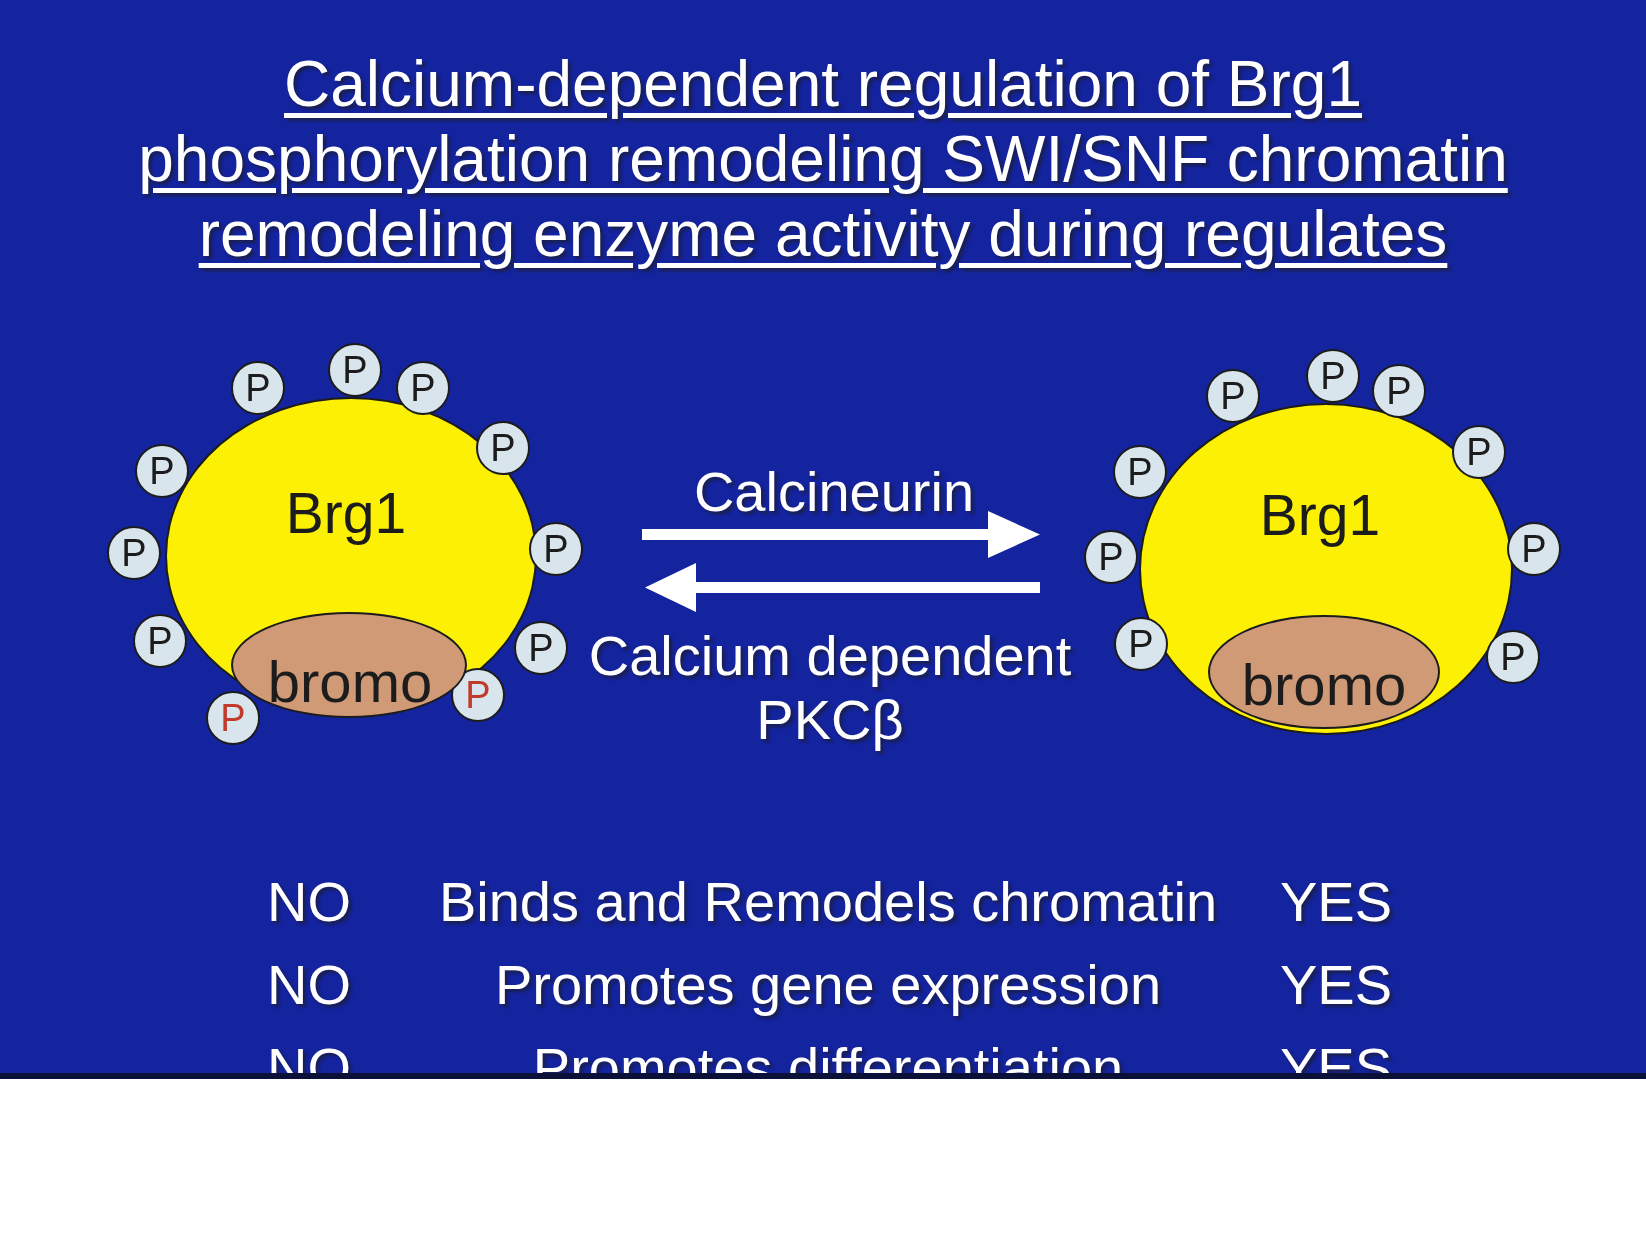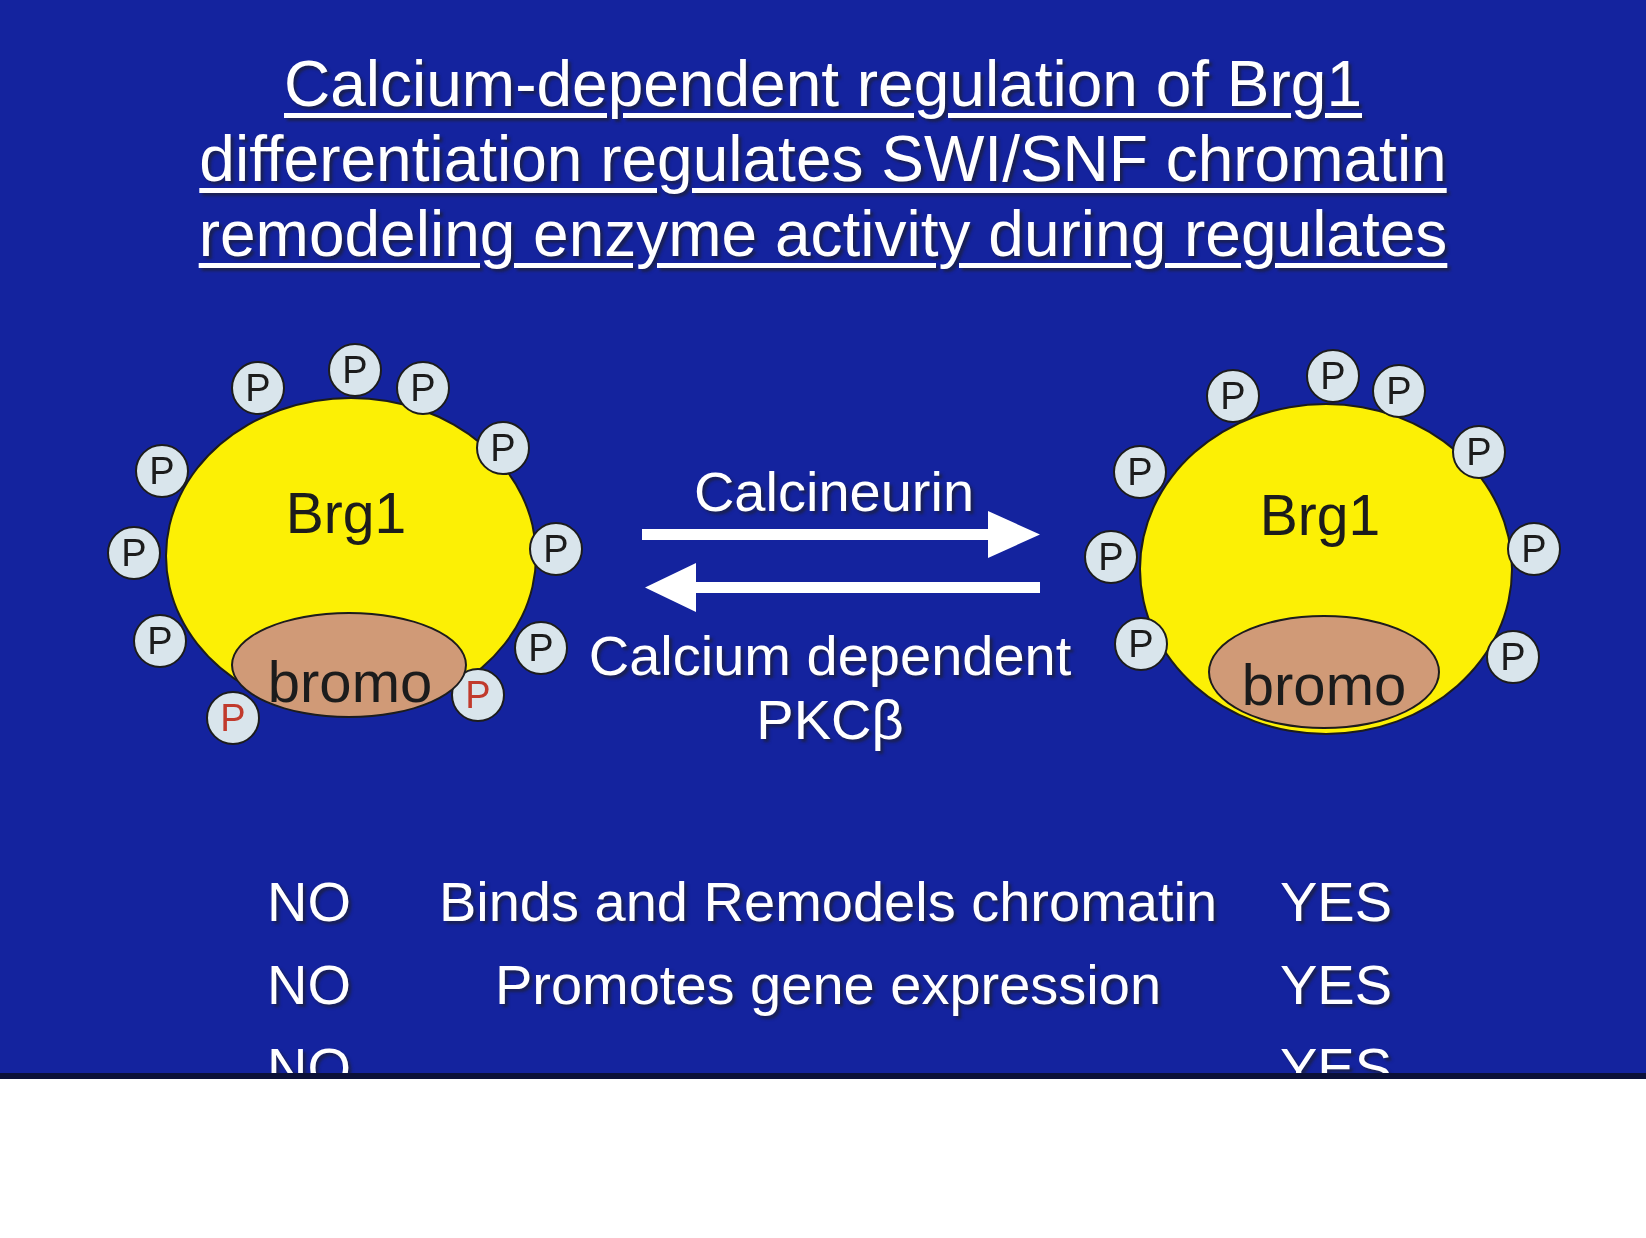--- a/index.html
+++ b/index.html
@@ -111,21 +111,21 @@
     background: var(--bbar, #0b1038);
   }
 </style>
 </head>
 <body>
 
 <div class="slide">
 
   <div class="title">
     <div><span class="u">Calcium-dependent regulation of Brg1</span></div>
-    <div><span class="u">differentiation regulates SWI/SNF chromatin</span></div>
+    <div><span class="u">phosphorylation remodeling SWI/SNF chromatin</span></div>
     <div><span class="u">remodeling enzyme activity during regulates</span></div>
   </div>
 
   <svg class="arrows" width="1646" height="1238" viewBox="0 0 1646 1238">
     <path fill="#ffffff" d="M642,529 L988,529 L988,511 L1040,534.5 L988,558 L988,540 L642,540 Z"></path>
     <path fill="#ffffff" d="M1040,582 L696,582 L696,563 L645,587.5 L696,612 L696,593 L1040,593 Z"></path>
   </svg>
 
   <div class="wlabel calcineurin">Calcineurin</div>
 
@@ -175,18 +175,19 @@
       <span class="outcome-cell cell-mid">Binds and Remodels chromatin</span>
       <span class="outcome-cell cell-yes">YES</span>
     </div>
     <div class="outcome-row r2">
       <span class="outcome-cell cell-no">NO</span>
       <span class="outcome-cell cell-mid">Promotes gene expression</span>
       <span class="outcome-cell cell-yes">YES</span>
     </div>
     <div class="outcome-row r3">
       <span class="outcome-cell cell-no">NO</span>
+      <span class="outcome-cell cell-mid">Promotes differentiation</span>
       <span class="outcome-cell cell-yes">YES</span>
     </div>
   </div>
 
   <div class="bottom-bar"></div>
 </div>
 
 </body></html>

